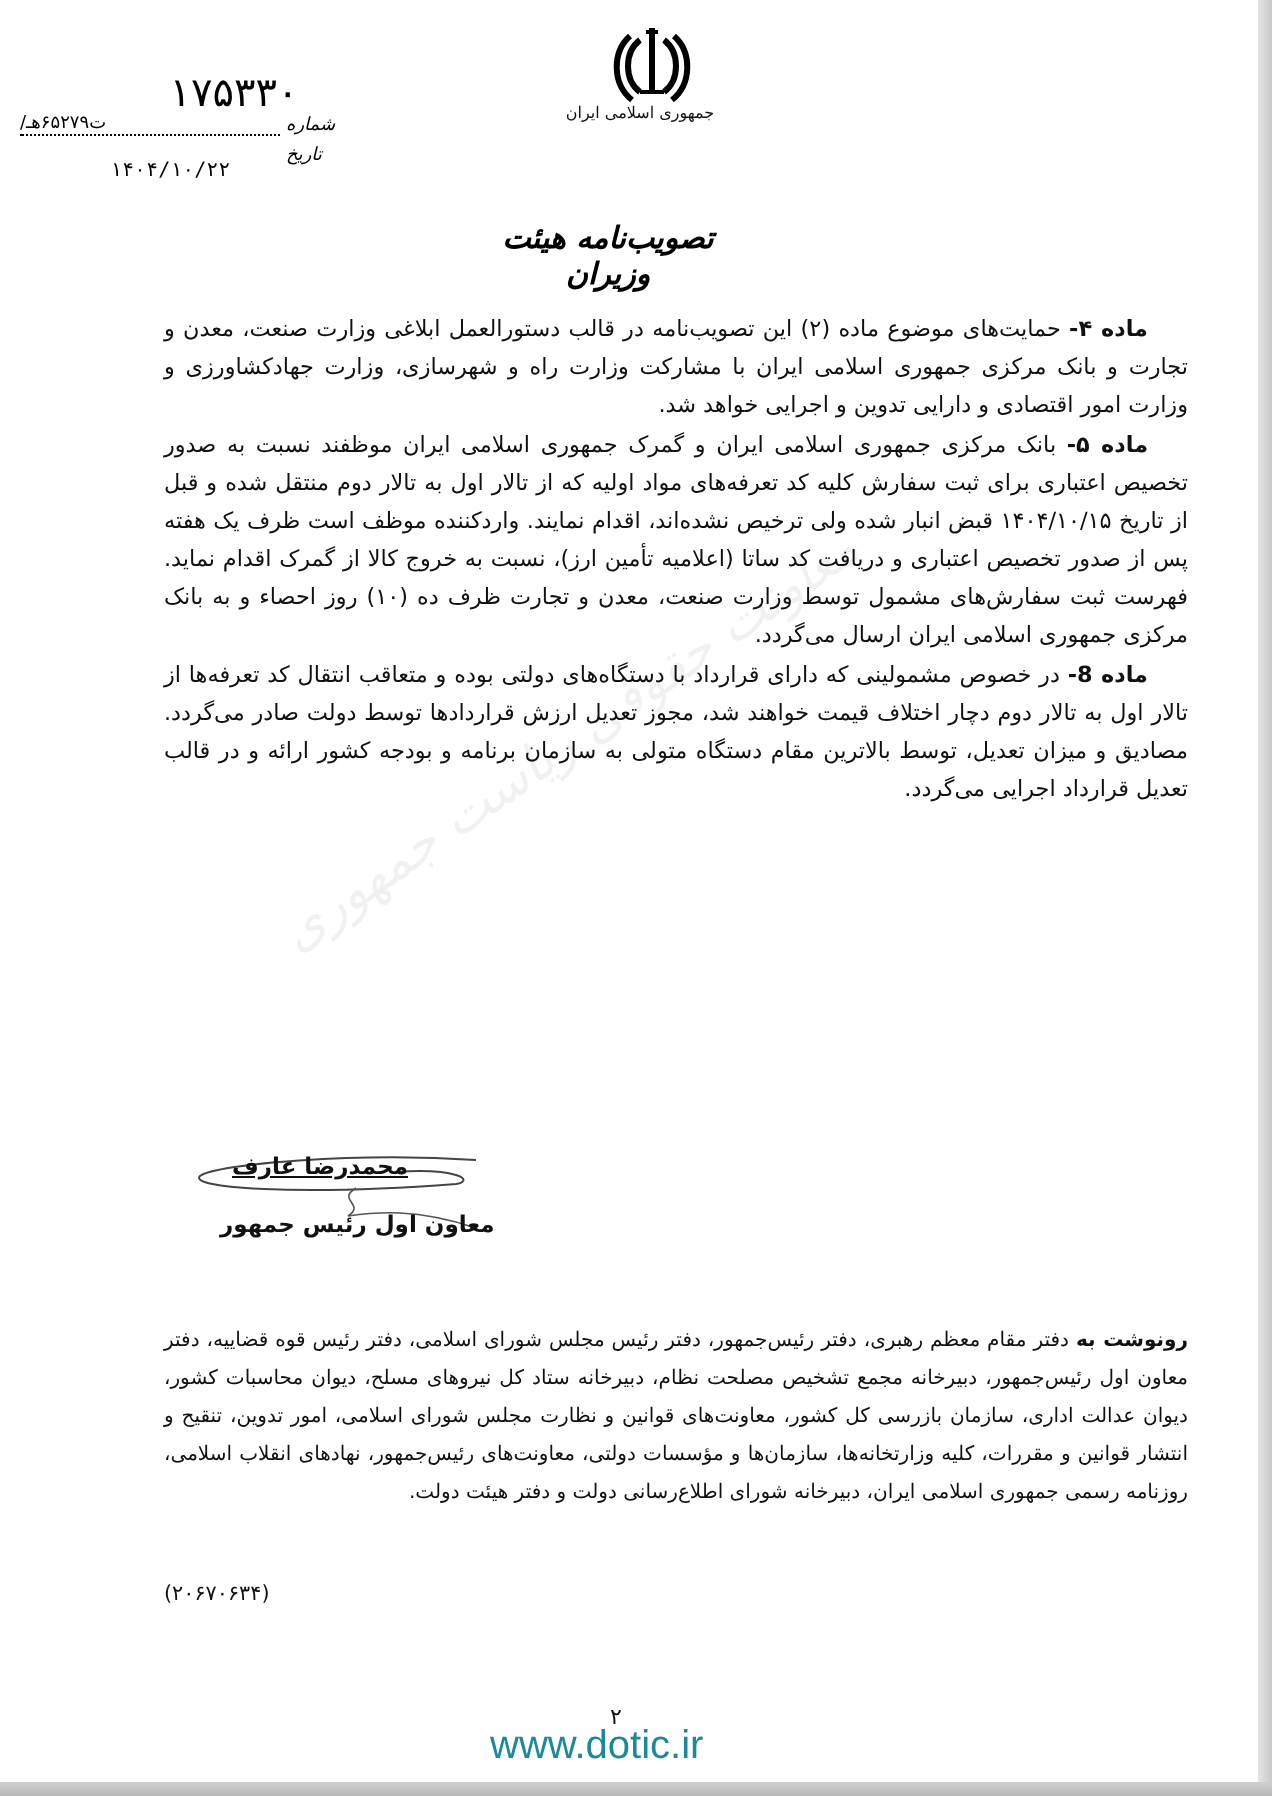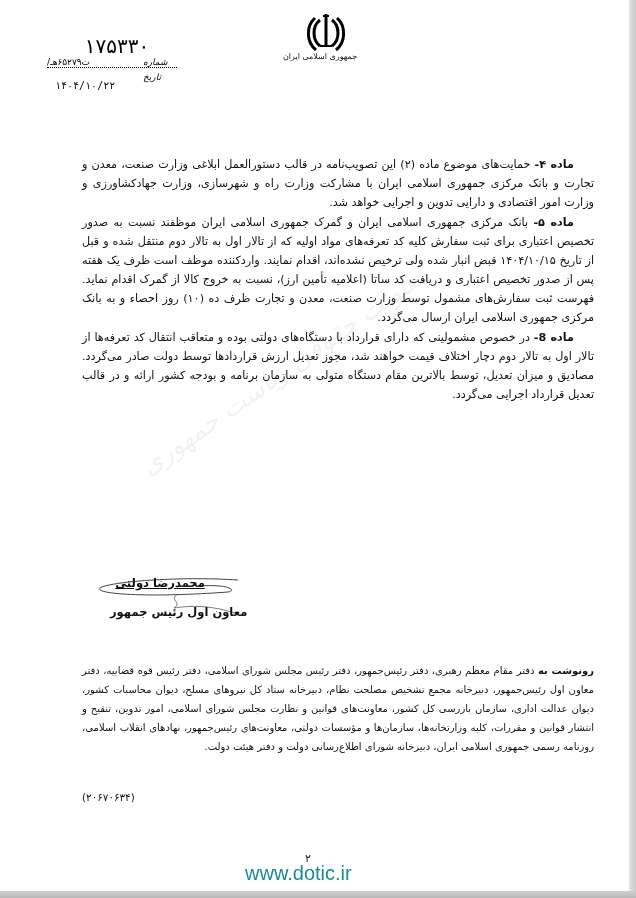--- a/index.html
+++ b/index.html
@@ -13,21 +13,21 @@
   .emblem { position:absolute; left:300px; top:10px; width:52px; text-align:center; }
   .emblem svg { display:block; margin:0 auto; }
   .jomhouri { position:absolute; left:280px; top:52px; width:80px; text-align:center; font-size:8px; color:#111; font-family:"DejaVu Serif", serif; direction:rtl; }
   .rais { position:absolute; left:262px; top:64px; width:90px; text-align:center; font-size:26px; font-weight:bold; font-style:italic; color:#000; font-family:"DejaVu Serif", serif; direction:rtl; line-height:32px; }
   .tasvib { position:absolute; left:234px; top:110px; width:140px; text-align:center; font-size:15px; font-weight:bold; font-style:italic; color:#000; font-family:"DejaVu Serif", serif; direction:rtl; }
 
   
   .ref-number { position:absolute; left:72px; top:34px; width:90px; font-size:20px; letter-spacing:2px; font-family:"DejaVu Serif", serif; color:#000; direction:ltr; text-align:center; }
   .ref-label { position:absolute; left:143px; top:57px; font-size:9px; font-style:italic; font-family:Liberation Serif, serif; direction:rtl; }
   .date-label { position:absolute; left:143px; top:72px; font-size:9px; font-style:italic; font-family:"DejaVu Serif", serif; direction:rtl; }
-  .ref-extra { position:absolute; left:10px; top:57px; width:130px; font-size:9px; font-family:"DejaVu Sans", sans-serif; direction:rtl; text-align:left; border-bottom:1px dotted #000;margin-left:37px; }
+  .ref-extra { position:absolute; left:10px; top:57px; width:130px; font-size:9px; font-family:"DejaVu Sans", sans-serif; direction:rtl; text-align:left; border-bottom:1px dotted #000; }
   .date-value { position:absolute; left:55px; top:80px; width:85px; font-size:10px; font-family:"DejaVu Sans Mono", monospace; direction:ltr; }
 
   
   .body { position:absolute; left:82px; top:155px; width:512px; direction:rtl; text-align:justify; font-size:11.2px; line-height:19px; color:#111; }
   .para { margin:0; text-align-last:right; }
   .para + .para { margin-top:1px; }
   .para.indent { text-indent:20px; }
   .art { font-weight:bold; }
 
   
@@ -58,38 +58,39 @@
       <path d="M20 4 L20 36" stroke="#000" stroke-width="3"></path>
       <path d="M17 6 L23 6" stroke="#000" stroke-width="2"></path>
       <path d="M14 10 C6 16 6 30 14 36" stroke="#000" stroke-width="3" fill="none"></path>
       <path d="M26 10 C34 16 34 30 26 36" stroke="#000" stroke-width="3" fill="none"></path>
       <path d="M9 8 C0 16 0 32 10 40" stroke="#000" stroke-width="3" fill="none"></path>
       <path d="M31 8 C40 16 40 32 30 40" stroke="#000" stroke-width="3" fill="none"></path>
       <path d="M14 36 L26 36" stroke="#000" stroke-width="2"></path>
     </svg>
   </div>
   <div class="jomhouri">جمهوری اسلامی ایران</div>
+  <div class="tasvib">تصویب‌نامه هیئت وزیران</div>
 
   <div class="ref-number">۱۷۵۳۳۰</div>
   <div class="ref-label">شماره</div>
   <div class="ref-extra">ت۶۵۲۷۹هـ/</div>
   <div class="date-label">تاریخ</div>
   <div class="date-value">۱۴۰۴/۱۰/۲۲</div>
 
   <div class="body">
     <p class="para indent"><span class="art">ماده ۴-</span><span> حمایت‌های موضوع ماده (۲) این تصویب‌نامه در قالب دستورالعمل ابلاغی وزارت صنعت، معدن و تجارت و بانک مرکزی جمهوری اسلامی ایران با مشارکت وزارت راه و شهرسازی، وزارت جهادکشاورزی و وزارت امور اقتصادی و دارایی تدوین و اجرایی خواهد شد.</span></p>
     <p class="para indent"><span class="art">ماده ۵-</span><span> بانک مرکزی جمهوری اسلامی ایران و گمرک جمهوری اسلامی ایران موظفند نسبت به صدور تخصیص اعتباری برای ثبت سفارش کلیه کد تعرفه‌های مواد اولیه که از تالار اول به تالار دوم منتقل شده و قبل از تاریخ ۱۴۰۴/۱۰/۱۵ قبض انبار شده ولی ترخیص نشده‌اند، اقدام نمایند. واردکننده موظف است ظرف یک هفته پس از صدور تخصیص اعتباری و دریافت کد ساتا (اعلامیه تأمین ارز)، نسبت به خروج کالا از گمرک اقدام نماید. فهرست ثبت سفارش‌های مشمول توسط وزارت صنعت، معدن و تجارت ظرف ده (۱۰) روز احصاء و به بانک مرکزی جمهوری اسلامی ایران ارسال می‌گردد.</span></p>
     <p class="para indent"><span class="art">ماده 8-</span><span> در خصوص مشمولینی که دارای قرارداد با دستگاه‌های دولتی بوده و متعاقب انتقال کد تعرفه‌ها از تالار اول به تالار دوم دچار اختلاف قیمت خواهند شد، مجوز تعدیل ارزش قراردادها توسط دولت صادر می‌گردد. مصادیق و میزان تعدیل، توسط بالاترین مقام دستگاه متولی به سازمان برنامه و بودجه کشور ارائه و در قالب تعدیل قرارداد اجرایی می‌گردد.</span></p>
   </div>
 
   <svg class="sig-scribble" width="160" height="50" viewBox="0 0 160 50">
     <path d="M150 6 C90 2 20 8 12 14 C6 20 60 24 140 18 C150 16 140 10 110 12" stroke="#444" stroke-width="1" fill="none"></path>
     <path d="M90 20 C80 26 95 28 86 34 C100 32 120 30 150 40" stroke="#555" stroke-width="0.8" fill="none"></path>
   </svg>
-  <div class="sig-name">محمدرضا دولتی</div>
+  <div class="sig-name">محمدرضا عارف</div>
   <div class="sig-title">معاون اول رئیس جمهور</div>
 
   <div class="copies"><span class="lead">رونوشت به</span><span> دفتر مقام معظم رهبری، دفتر رئیس‌جمهور، دفتر رئیس مجلس شورای اسلامی، دفتر رئیس قوه قضاییه، دفتر معاون اول رئیس‌جمهور، دبیرخانه مجمع تشخیص مصلحت نظام، دبیرخانه ستاد کل نیروهای مسلح، دیوان محاسبات کشور، دیوان عدالت اداری، سازمان بازرسی کل کشور، معاونت‌های قوانین و نظارت مجلس شورای اسلامی، امور تدوین، تنقیح و انتشار قوانین و مقررات، کلیه وزارتخانه‌ها، سازمان‌ها و مؤسسات دولتی، معاونت‌های رئیس‌جمهور، نهادهای انقلاب اسلامی، روزنامه رسمی جمهوری اسلامی ایران، دبیرخانه شورای اطلاع‌رسانی دولت و دفتر هیئت دولت.</span></div>
   <div class="code">(۲۰۶۷۰۶۳۴)</div>
 
   <div class="page-num">۲</div>
   <div class="site">www.dotic.ir</div>
 </div>
 <div class="edge-right"></div>
 <div class="edge-bottom"></div>

